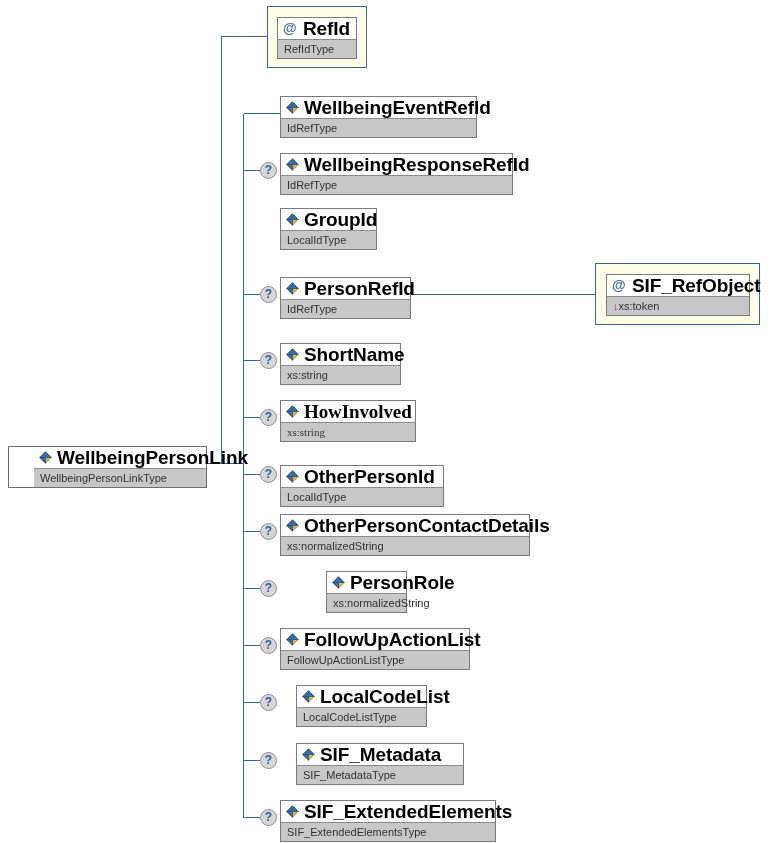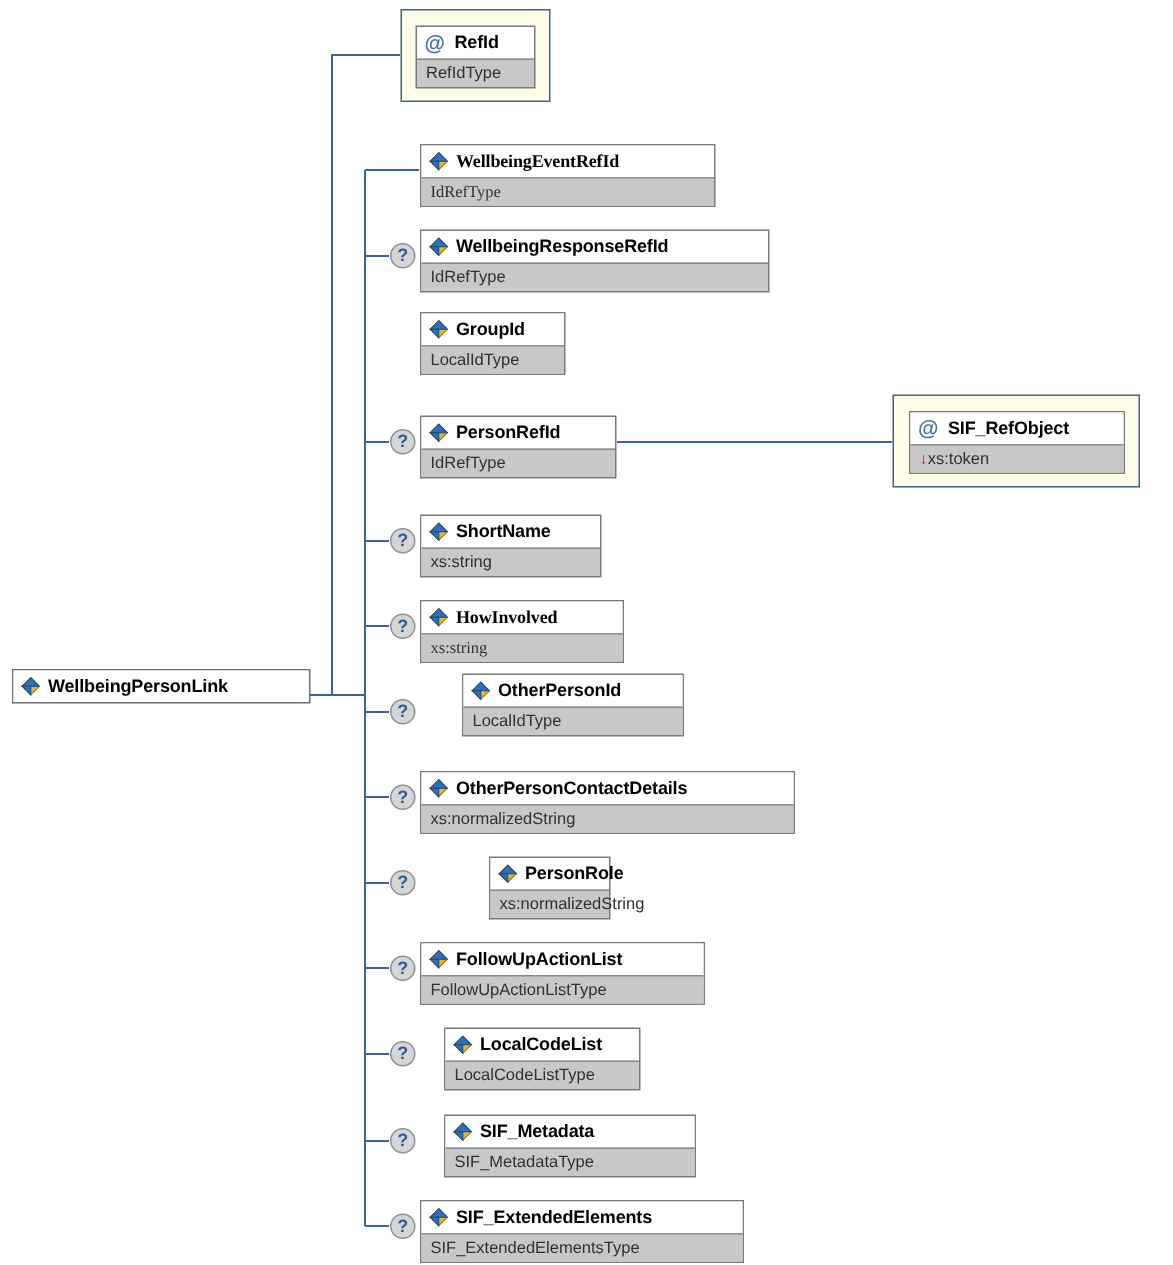--- a/index.html
+++ b/index.html
@@ -43,40 +43,40 @@
     display: flex;
     align-items: center;
     gap: 5px;
     padding: 2px 7px 2px 5px;
     background: #ffffff;
     height: 21px;
     box-sizing: border-box;
     white-space: nowrap;
   }
   .node .nname {
-    font-size: 12px;
+    font-size: 19px;
     font-weight: bold;
     color: #000000;
     letter-spacing: -0.1px;
     line-height: 15px;
   }
   .node .ntype {
     background: #c8c8c8;
     border-top: 1px solid #8a8a8a;
     font-size: 11px;
     color: #303030;
     padding: 2px 6px 2px 6px;
     height: 19px;
     box-sizing: border-box;
     white-space: nowrap;
     line-height: 15px;
   }
 
   
-  .node.root .nbox { border-color: #6f6f6f; }
+  .node.root .nbox { border-color: #6f6f6f; padding-left: 25px; }
 
   
   .attr-frame {
     position: absolute;
     background: #fdfde8;
     border: 1px solid #3b6396;
     box-sizing: border-box;
   }
   .node.attr .nbox { border: 1px solid #7a7a7a; }
 
@@ -158,35 +158,36 @@
       <div class="nhead">
         <span class="ico ico-element">
           <svg width="13" height="13" viewBox="0 0 13 13">
             <polygon points="6.5,0.8 12.2,6.5 6.5,12.2 0.8,6.5" fill="#e8b430" stroke="#8a6a10" stroke-width="0.7"></polygon>
             <polygon points="6.5,0.8 12.2,6.5 6.5,6.5 0.8,6.5" fill="#2f6fb5" stroke="#1d4a7c" stroke-width="0.7"></polygon>
             <polygon points="0.8,6.5 6.5,6.5 6.5,12.2" fill="#2f6fb5" stroke="#1d4a7c" stroke-width="0.7"></polygon>
           </svg>
         </span>
         <span class="nname">WellbeingPersonLink</span>
       </div>
+      <div class="ntype">WellbeingPersonLinkType</div>
     </div>
   </div>
 
   <div class="attr-frame" style="left:267px; top:6px; width:100px; height:62px;"></div>
   <div class="node attr" style="left:277px; top:17px; width:80px;">
     <div class="nbox">
       <div class="nhead">
         <span class="ico-at">@</span>
         <span class="nname">RefId</span>
       </div>
       <div class="ntype">RefIdType</div>
     </div>
   </div>
 
-  <div class="node" style="left:280px; top:96px; width:197px;font-family:Liberation Serif, serif;">
+  <div class="node" style="left:280px; top:96px; width:197px;">
     <div class="nbox">
       <div class="nhead">
         <span class="ico ico-element">
           <svg width="13" height="13" viewBox="0 0 13 13">
             <polygon points="6.5,0.8 12.2,6.5 6.5,12.2 0.8,6.5" fill="#e8b430" stroke="#8a6a10" stroke-width="0.7"></polygon>
             <polygon points="6.5,0.8 12.2,6.5 6.5,6.5 0.8,6.5" fill="#2f6fb5" stroke="#1d4a7c" stroke-width="0.7"></polygon>
             <polygon points="0.8,6.5 6.5,6.5 6.5,12.2" fill="#2f6fb5" stroke="#1d4a7c" stroke-width="0.7"></polygon>
           </svg>
         </span>
         <span class="nname">WellbeingEventRefId</span>
@@ -286,21 +287,21 @@
             <polygon points="0.8,6.5 6.5,6.5 6.5,12.2" fill="#2f6fb5" stroke="#1d4a7c" stroke-width="0.7"></polygon>
           </svg>
         </span>
         <span class="nname">HowInvolved</span>
       </div>
       <div class="ntype">xs:string</div>
     </div>
   </div>
 
   <div class="optmark" style="left:260px; top:466px;">?</div>
-  <div class="node" style="left:280px; top:449px; width:148px;margin-left:28px;">
+  <div class="node" style="left:280px; top:465px; width:164px;">
     <div class="nbox">
       <div class="nhead">
         <span class="ico ico-element">
           <svg width="13" height="13" viewBox="0 0 13 13">
             <polygon points="6.5,0.8 12.2,6.5 6.5,12.2 0.8,6.5" fill="#e8b430" stroke="#8a6a10" stroke-width="0.7"></polygon>
             <polygon points="6.5,0.8 12.2,6.5 6.5,6.5 0.8,6.5" fill="#2f6fb5" stroke="#1d4a7c" stroke-width="0.7"></polygon>
             <polygon points="0.8,6.5 6.5,6.5 6.5,12.2" fill="#2f6fb5" stroke="#1d4a7c" stroke-width="0.7"></polygon>
           </svg>
         </span>
         <span class="nname">OtherPersonId</span>

